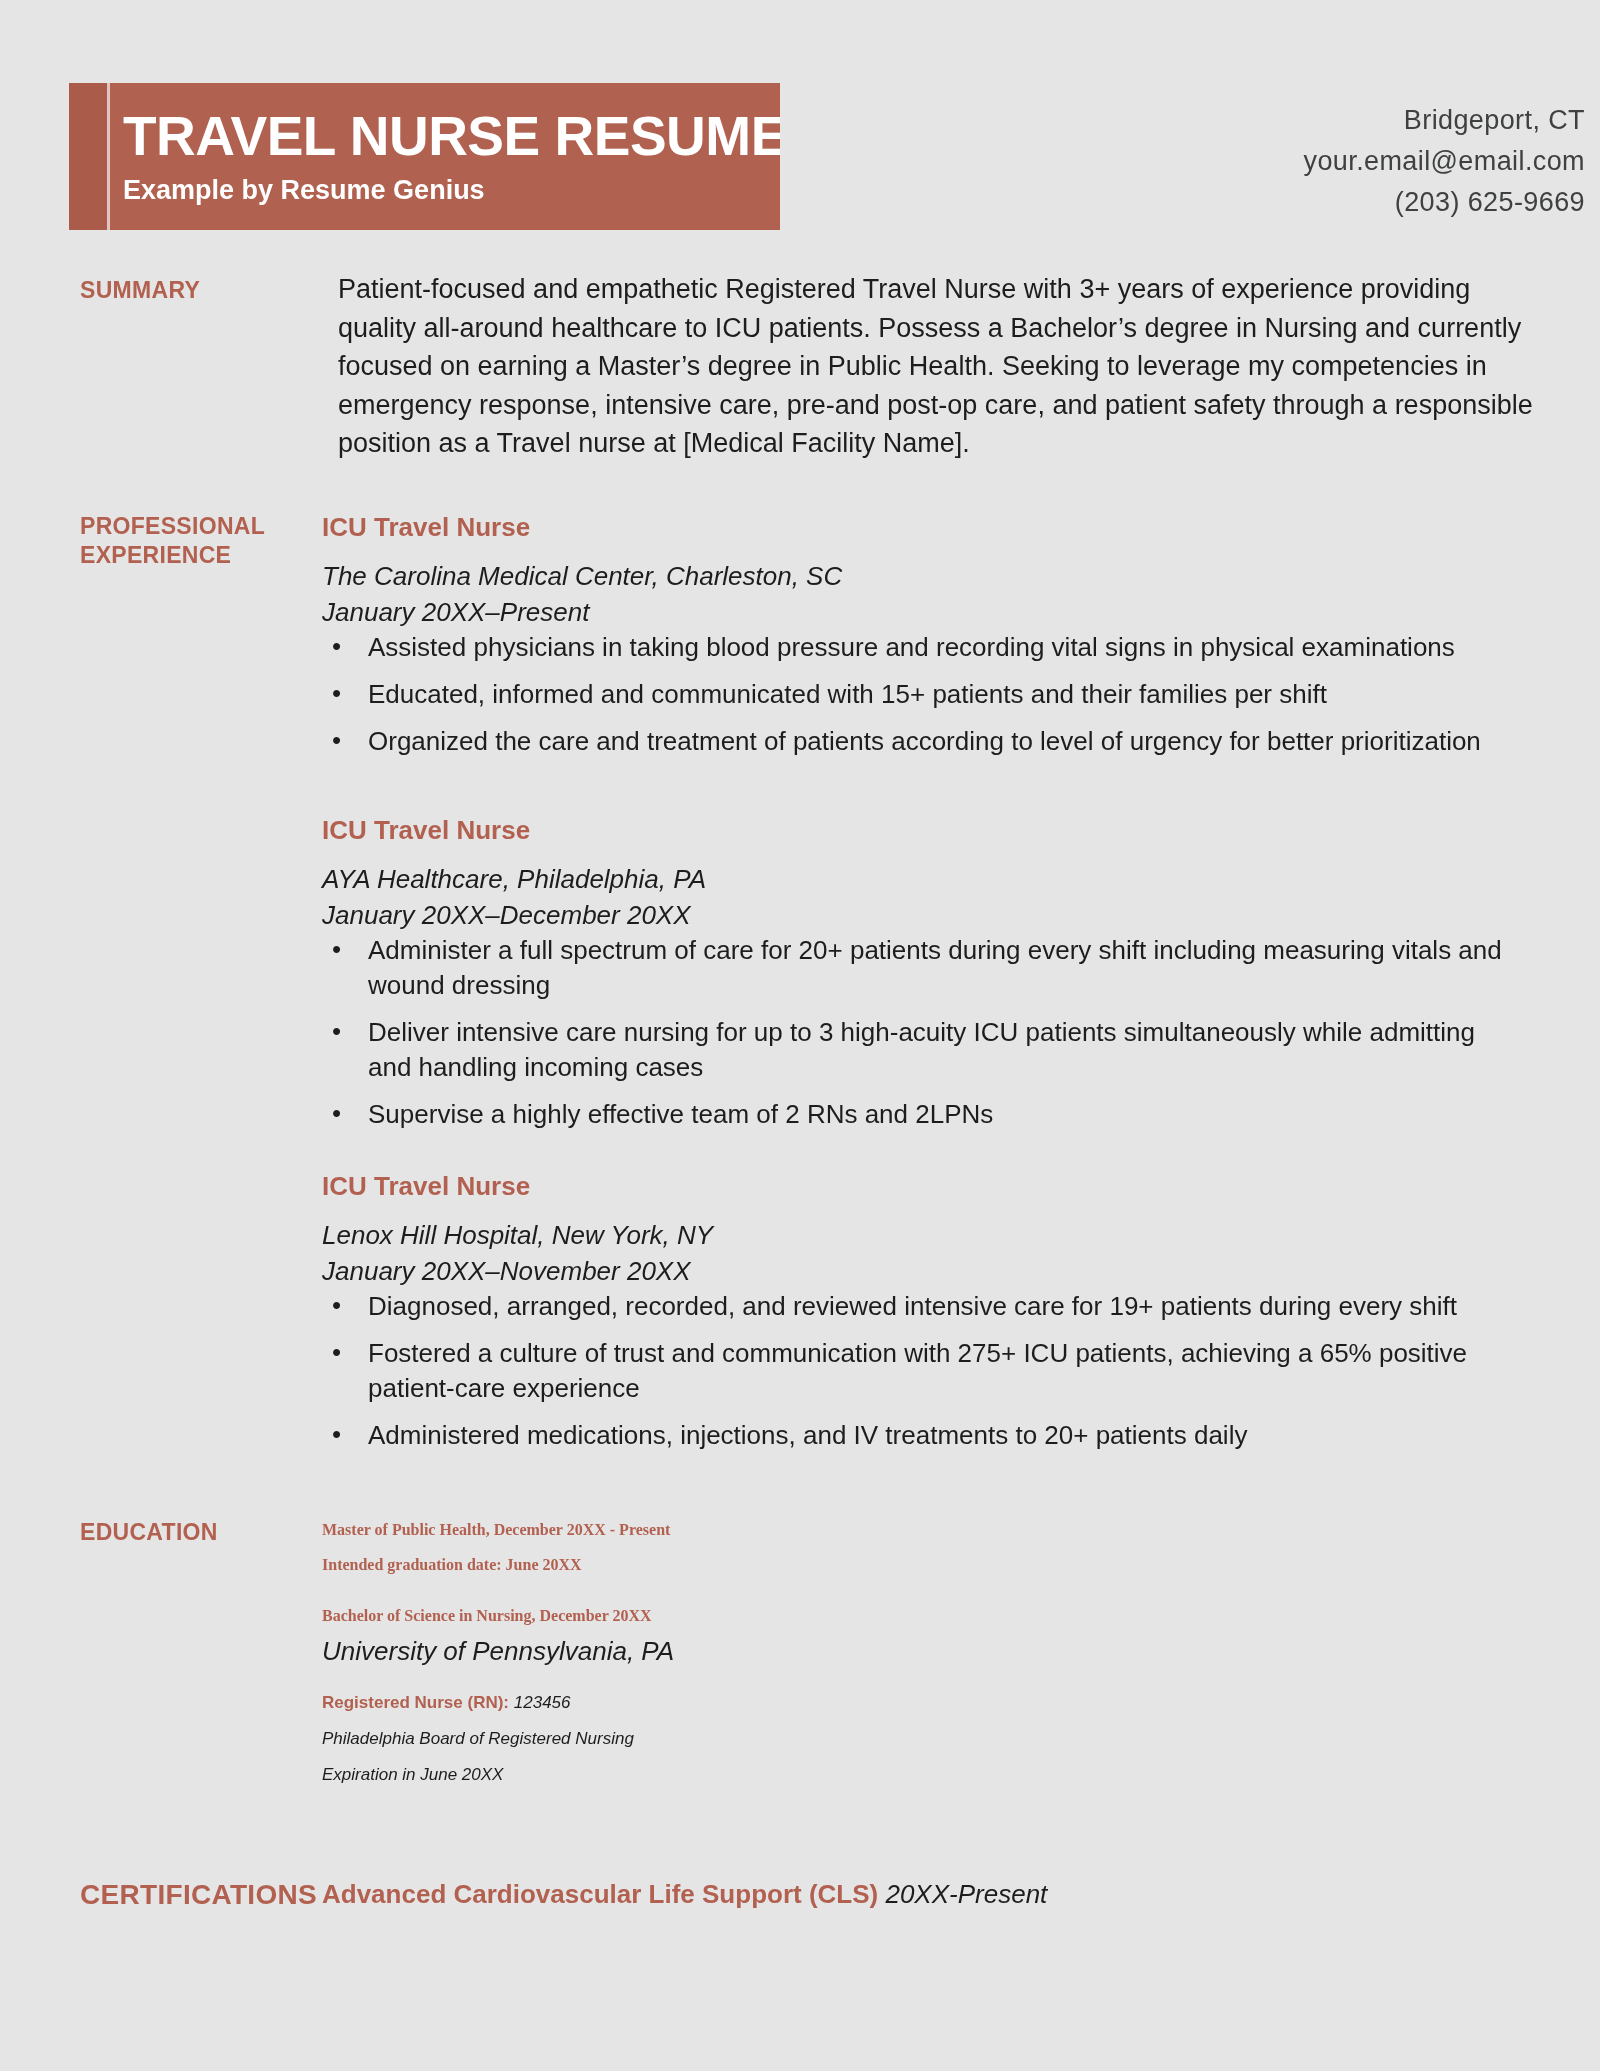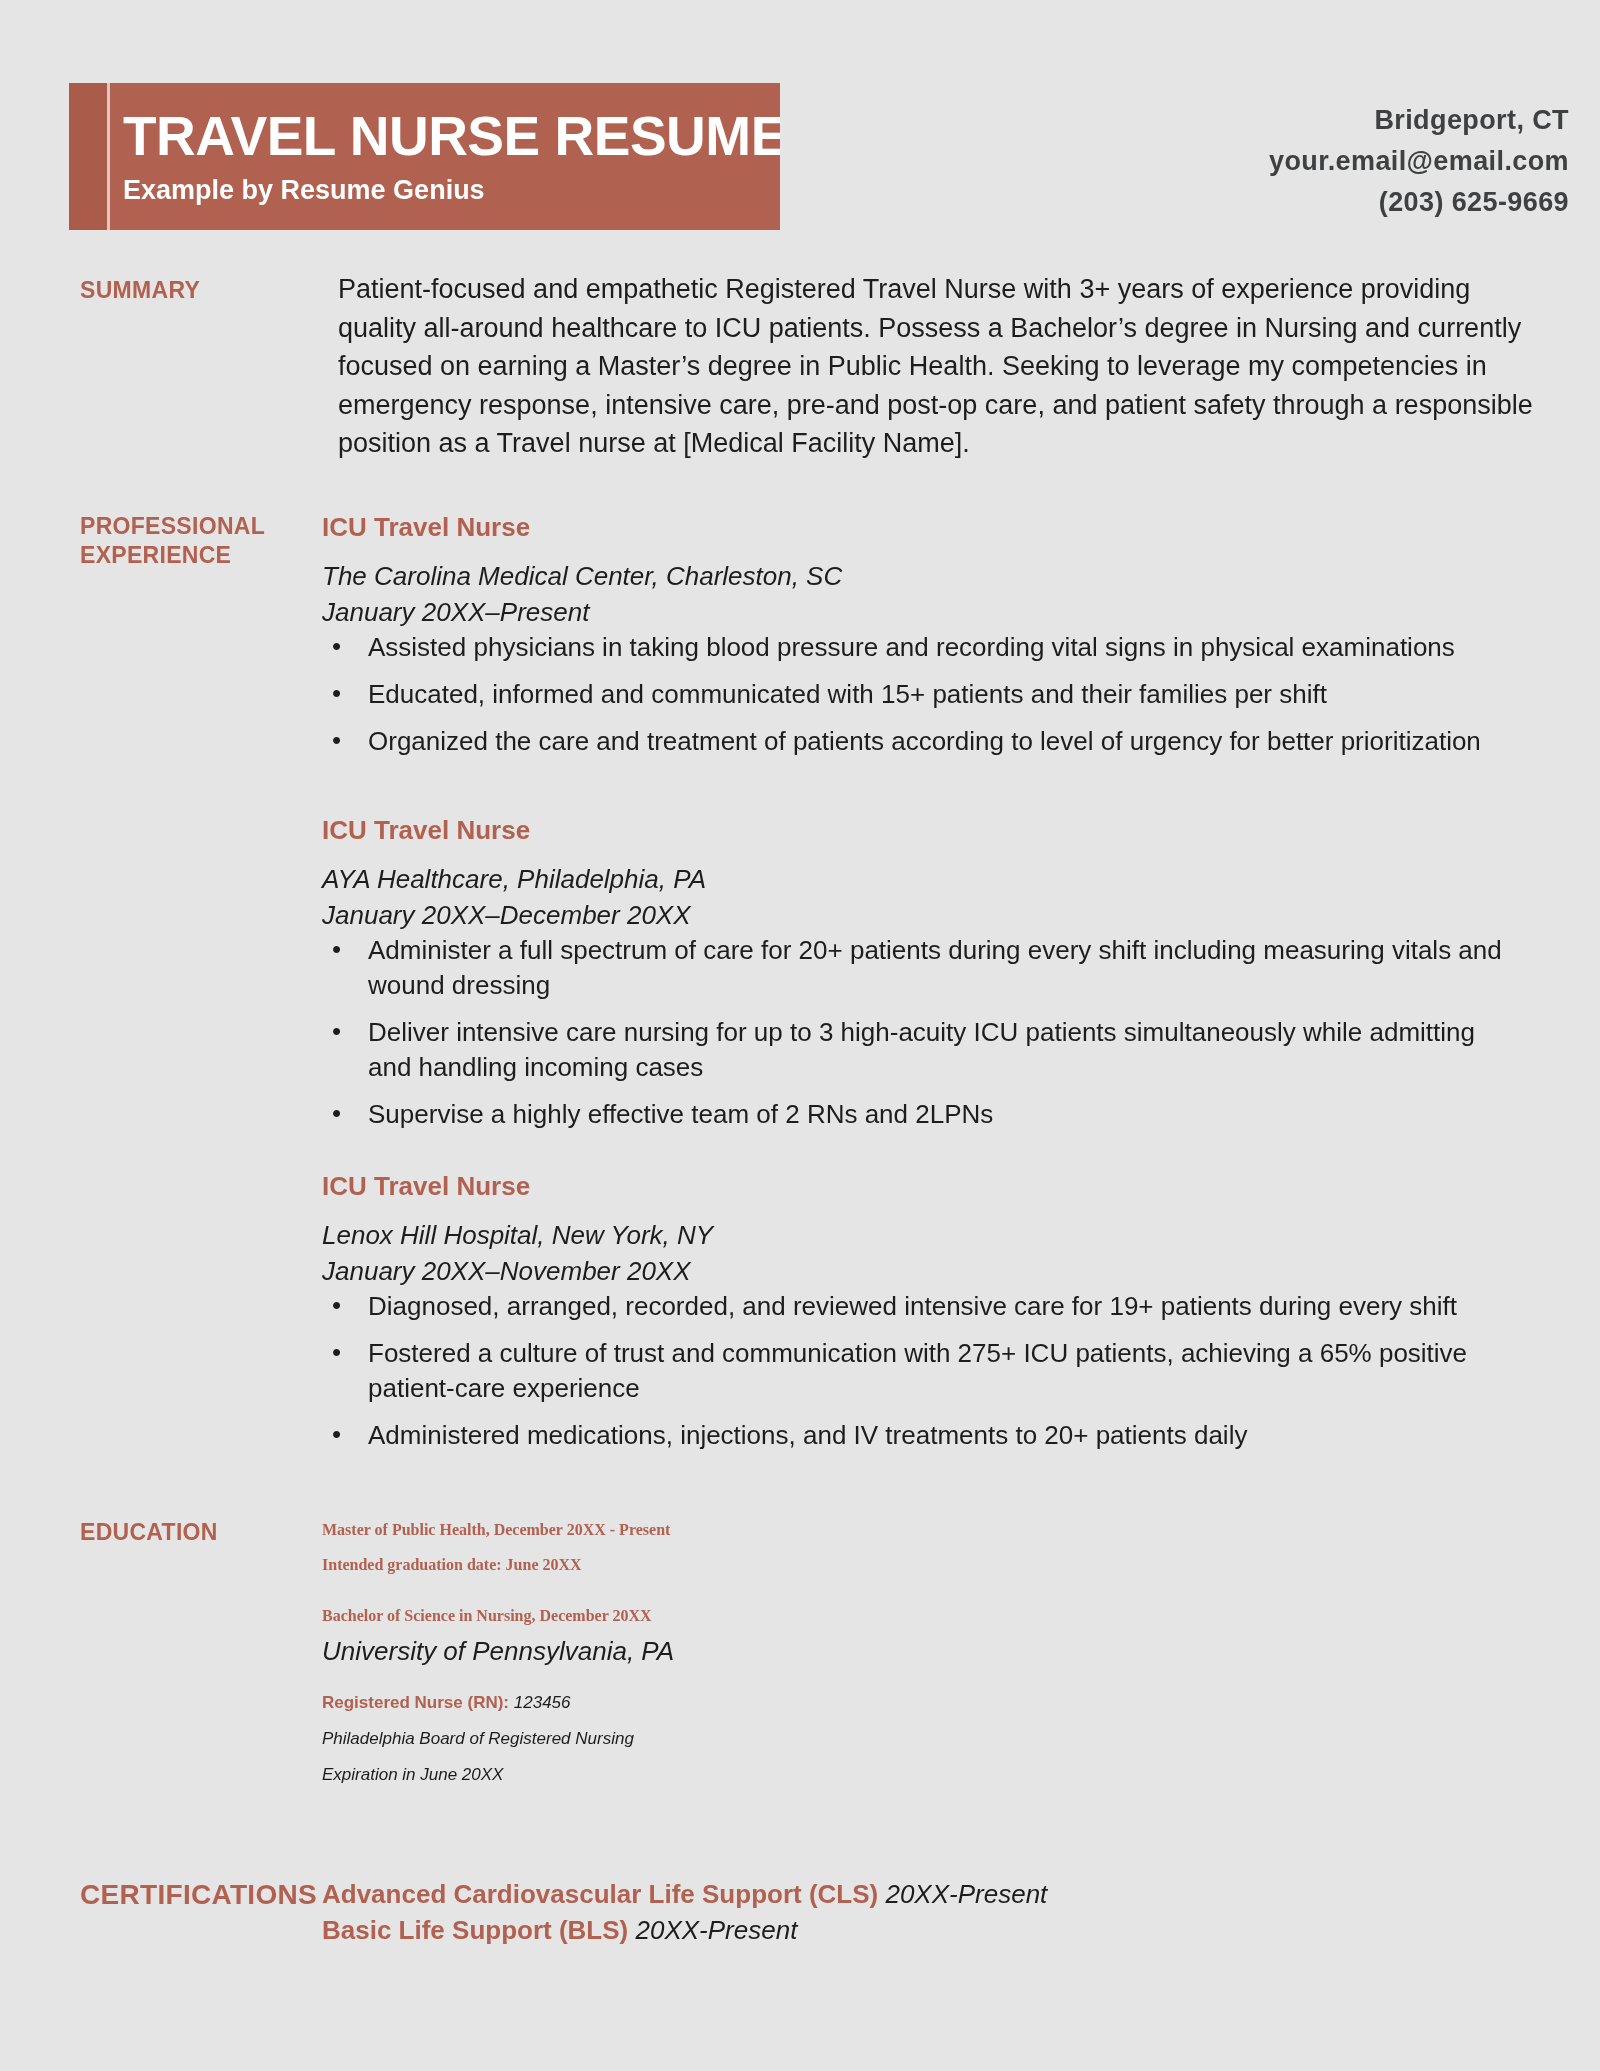--- a/index.html
+++ b/index.html
@@ -46,27 +46,26 @@
     font-size: 27px;
     font-weight: bold;
     line-height: 1.0;
     white-space: nowrap;
   }
 
   
   .contact {
     position: absolute;
     top: 100px;
-    right: 79px;
+    right: 63px;
     text-align: right;
     font-size: 27px;
     line-height: 41px;
     color: #3e4041;
     letter-spacing: 0.4px;
-    font-weight: bold;
   }
 
   
   .section {
     position: absolute;
     left: 0;
     width: 1600px;
     display: flex;
     align-items: flex-start;
   }
@@ -255,17 +254,16 @@
         <div class="edu-line italic-text">Expiration in June 20XX</div>
       </div>
 
     </div>
   </div>
 
   <div class="section sec-certifications">
     <div class="section-label">CERTIFICATIONS</div>
     <div class="section-content">
       <div class="cert-line"><span class="accent-bold">Advanced Cardiovascular Life Support (CLS)</span><span>&nbsp;</span><span class="italic-text">20XX-Present</span></div>
-      <div class="cert-line"><span class="accent-bold">Basic Life Support (BLS)</span><span>&nbsp;</span><span class="italic-text">20XX-Present</span></div>
     </div>
   </div>
 
 </div>
 
 </body></html>

